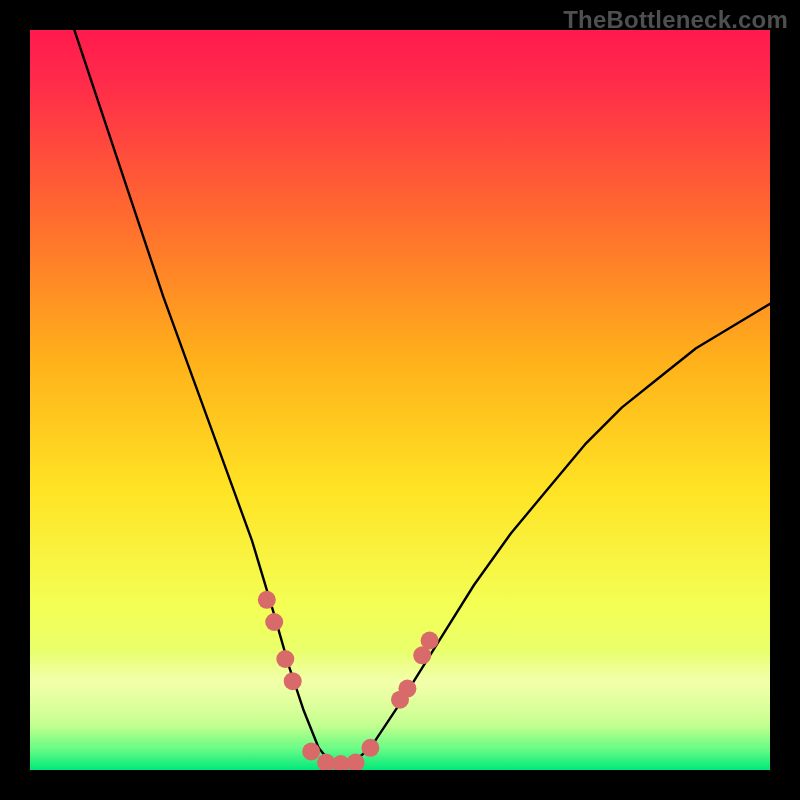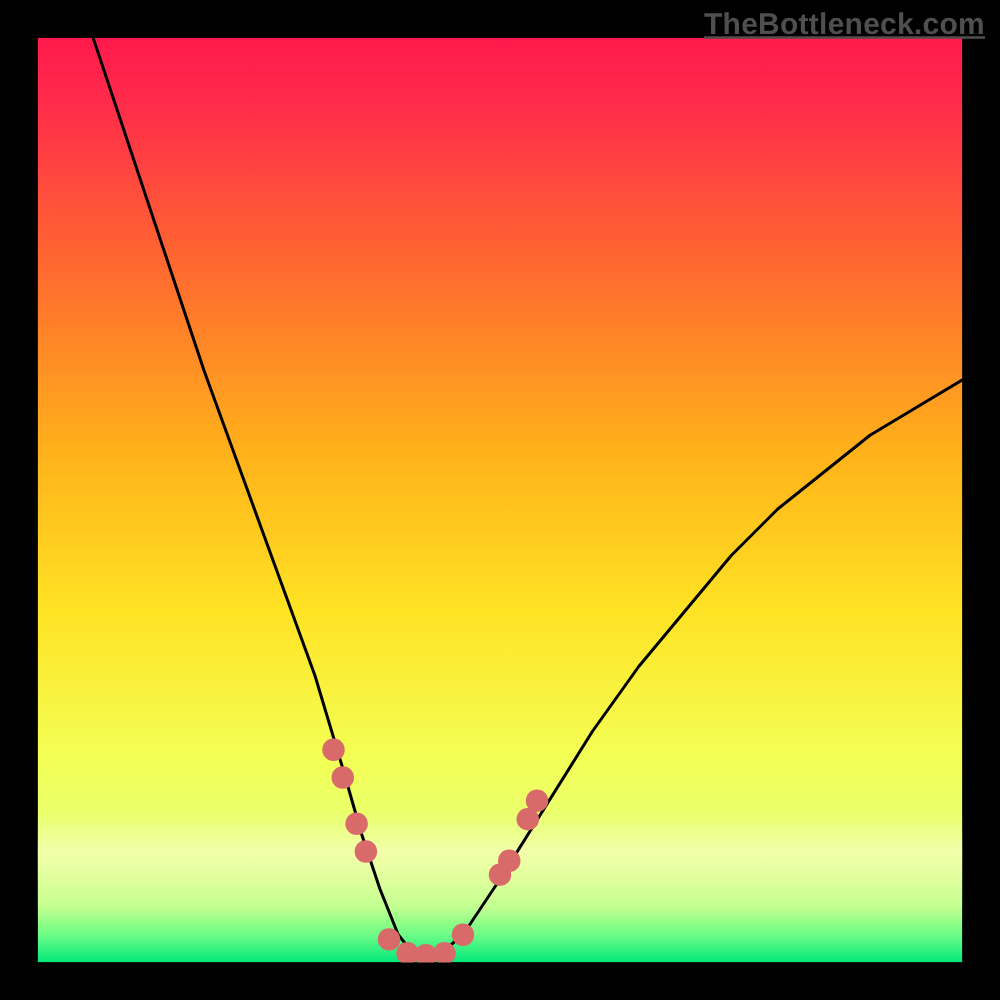--- a/index.html
+++ b/index.html
@@ -24,21 +24,20 @@
     inset: 0;
   }
   .watermark {
     position: absolute;
     top: 6px;
     right: 12px;
     color: #4f4f4f;
     font-size: 24px;
     font-weight: 600;
     letter-spacing: 0.2px;
-    text-decoration: underline;
   }
   svg.plot {
     position: absolute;
     inset: 0;
     width: 100%;
     height: 100%;
     overflow: visible;
   }
   .glow-band {
     position: absolute;

